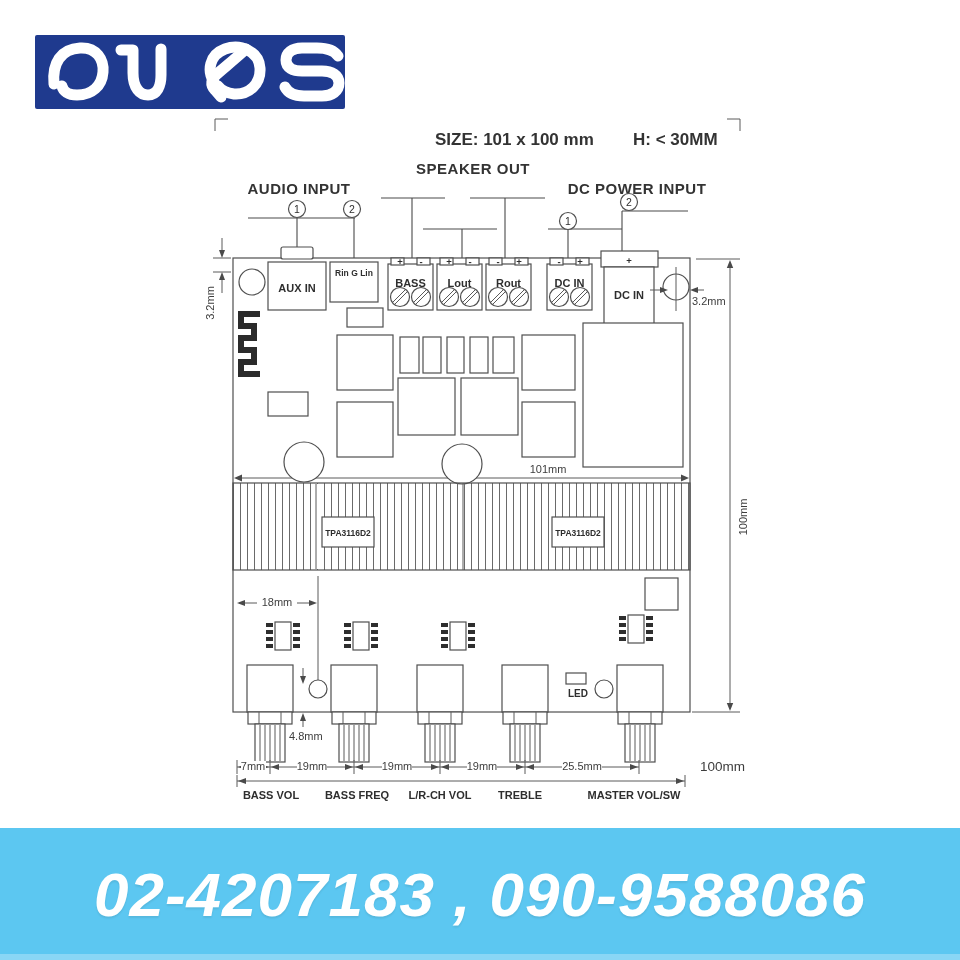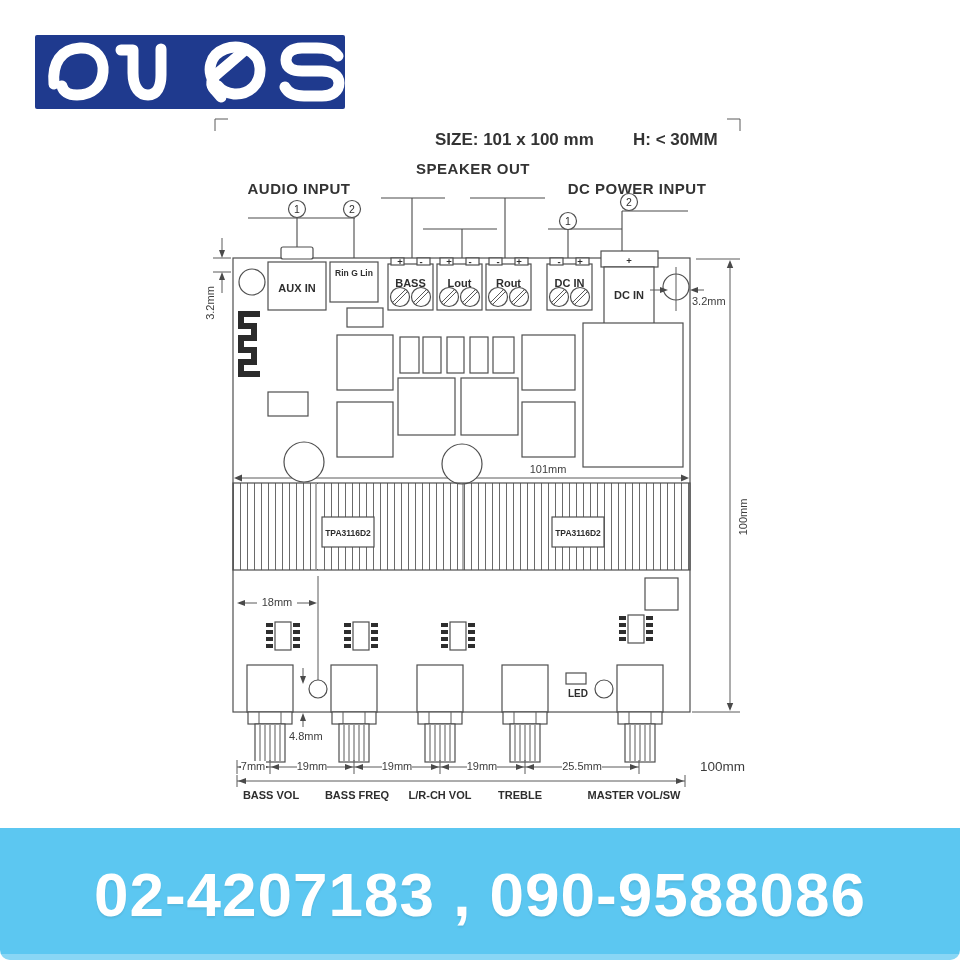--- a/index.html
+++ b/index.html
@@ -1,22 +1,22 @@
 <!DOCTYPE html>
 <html><head>
 <meta charset="utf-8">
 <style>
   html,body{margin:0;padding:0;background:#fff;}
   .page{position:relative;width:960px;height:960px;background:#ffffff;overflow:hidden;
-        font-family:"Liberation Sans",sans-serif;border-radius:10px;}
+        font-family:"Liberation Sans",sans-serif;}
   .logo{position:absolute;left:35px;top:35px;width:310px;height:74px;background:#1f3a8e;
         border-radius:2px;display:flex;align-items:center;justify-content:center;}
   .diagram{position:absolute;left:0;top:115px;width:960px;height:715px;}
   .banner{position:absolute;left:0;top:828px;width:960px;height:132px;background:#5cc7f1;
-          display:flex;align-items:center;justify-content:center;}
+          display:flex;align-items:center;justify-content:center;font-style:italic;}
   .banner::after{content:"";position:absolute;left:0;bottom:0;width:100%;height:6px;
           background:rgba(255,255,255,.28);}
   .banner span{color:#ffffff;font-size:62px;font-weight:bold;letter-spacing:1px;white-space:nowrap;
           text-shadow:0 2px 2px rgba(0,0,0,.08);}
   
   .lg{stroke:#ffffff;stroke-width:11;fill:none;stroke-linecap:round;stroke-linejoin:round;}
   .ln{stroke:#4a4a4a;stroke-width:1.1;fill:none;}
   .thin{stroke:#5a5a5a;stroke-width:1;fill:none;}
   .cmp{fill:#ffffff;stroke:#4f4f4f;stroke-width:1.2;}
   .blk{fill:#2e2e2e;stroke:none;}

